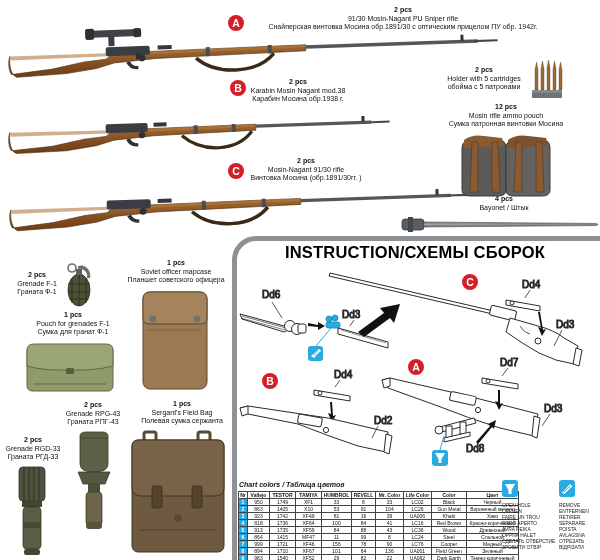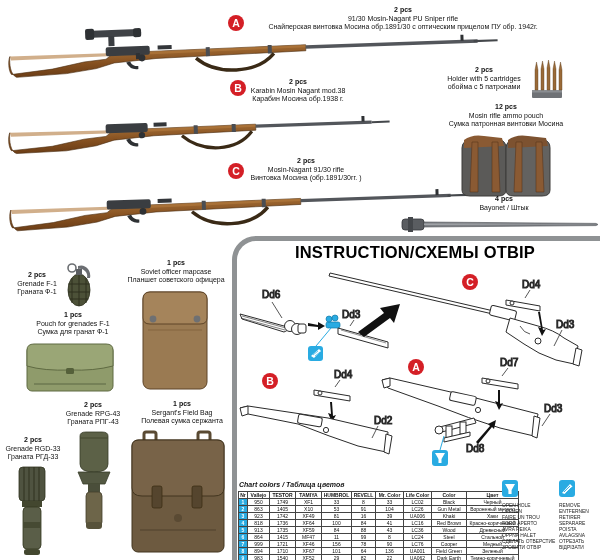--- a/index.html
+++ b/index.html
@@ -262,21 +262,21 @@
       <rect x="4" y="10" width="92" height="112" rx="6" fill="#6d5a40" stroke="#42351f" stroke-width="1"></rect>
       <path d="M4,16 Q4,10 11,10 L89,10 Q96,10 96,16 L96,58 Q96,66 86,66 L14,66 Q4,66 4,58 Z" fill="#786348" stroke="#42351f" stroke-width="1"></path>
       <rect x="24" y="56" width="10" height="22" rx="2" fill="#55452e" stroke="#36290f" stroke-width="0.7"></rect>
       <rect x="64" y="56" width="10" height="22" rx="2" fill="#55452e" stroke="#36290f" stroke-width="0.7"></rect>
       <path d="M12,100 L88,100" stroke="#5a4a33" stroke-width="1.4"></path>
       <circle cx="50" cy="88" r="4" fill="#5a4a33"></circle>
     </g>
   </svg>
 
   <div class="panel"></div>
-  <div class="insttitle">INSTRUCTION/СХЕМЫ ОТВIР</div>
+  <div class="insttitle">INSTRUCTION/СХЕМЫ СБОРОК</div>
 
   <svg style="left:238px;top:266px;" width="362" height="212" viewBox="0 0 362 212">
     <g stroke="#2b2b2b" stroke-width="1" fill="#fff">
 
       <g>
         <path d="M2,48 L46,60 L52,63 L46,66 L4,53 Z" fill="#fff"></path>
         <path d="M4,50 L48,62 M3,52 L47,64" stroke-width="0.6"></path>
         <circle cx="52" cy="60" r="5.5" fill="#fff"></circle>
         <circle cx="59" cy="63" r="5.5" fill="#fff"></circle>
         <rect x="60" y="58" width="8" height="9" rx="2" fill="#fff"></rect>

